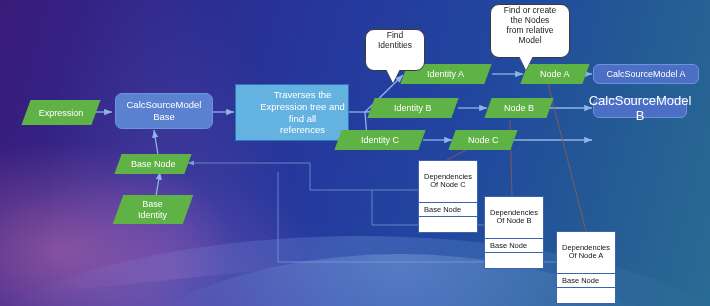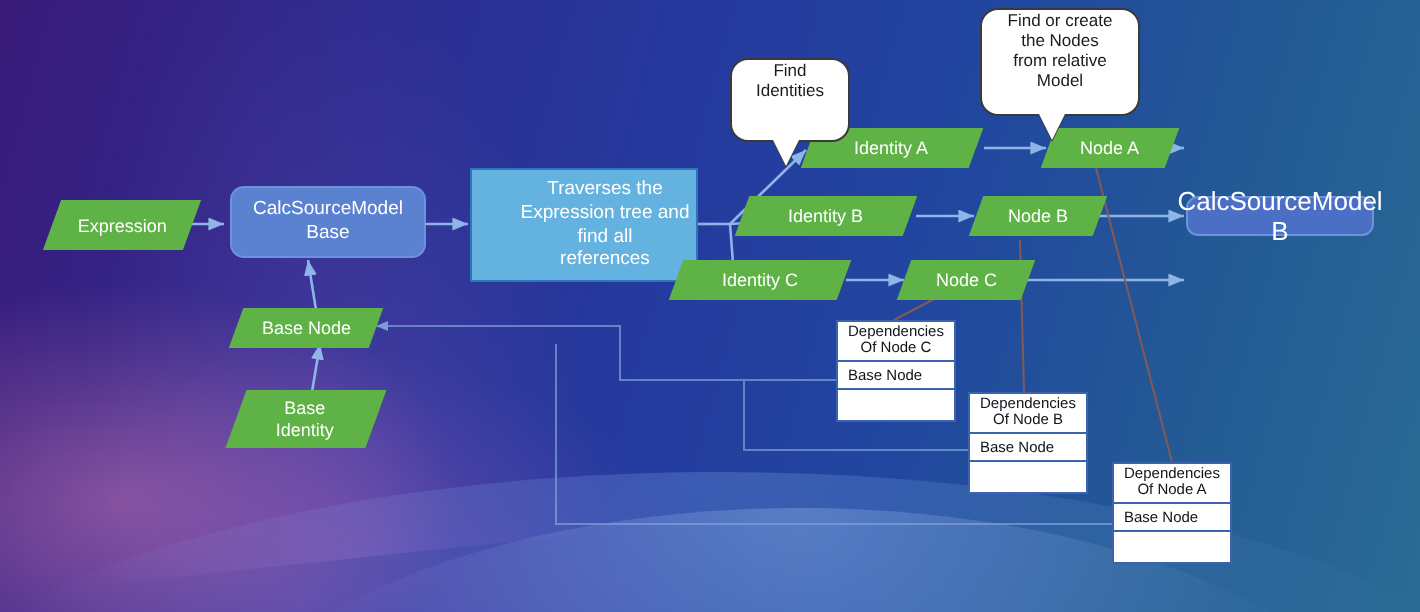--- a/index.html
+++ b/index.html
@@ -44,21 +44,21 @@
   .callout{position:absolute;background:#fff;border:1px solid #3a3a3a;border-radius:9px;
            color:#1b1b1b;display:flex;justify-content:center;text-align:center;
            box-sizing:border-box;line-height:1.18;}
   .callout .tail{position:absolute;width:0;height:0;
            border-left:7px solid transparent;border-right:7px solid transparent;
            border-top:14px solid #fff;bottom:-13px;filter:drop-shadow(0 1px 0 #3a3a3a);}
 
   
   .deptable{position:absolute;background:#fff;border:1px solid #3c63b0;box-sizing:border-box;
             color:#10131a;}
-  .deptable .hdr{text-align:center;padding:1px 2px;line-height:1.12;white-space:pre-line;
+  .deptable .hdr{text-align:center;padding:12px 2px;line-height:1.12;white-space:pre-line;
             border-bottom:1px solid #3c63b0;}
   .deptable .row{padding:2px 5px;border-bottom:1px solid #3c63b0;}
   .deptable .row:last-child{border-bottom:none;}
   .deptable .empty{height:11px;}
 </style>
 </head>
 <body>
 
 <div id="stage">
 
@@ -150,20 +150,23 @@
   <div class="node para" style="left:524px;top:64px;width:62px;height:20px;font-size:9px;">
     <span>Node A</span>
   </div>
   <div class="node para" style="left:488px;top:98px;width:62px;height:20px;font-size:9px;">
     <span>Node B</span>
   </div>
   <div class="node para" style="left:452px;top:130px;width:62px;height:20px;font-size:9px;">
     <span>Node C</span>
   </div>
 
+  <div class="node rbox2" style="left:593px;top:64px;width:106px;height:20px;font-size:9px;">
+    <span>CalcSourceModel A</span>
+  </div>
   <div class="node rbox2" style="left:593px;top:98px;width:94px;height:20px;font-size:13px;">
     <span>CalcSourceModel B</span>
   </div>
 
   <div class="callout" style="left:365px;top:29px;width:60px;height:42px;font-size:8.5px;">
     <span style="white-space:pre-line;">Find
 Identities</span>
     <span class="tail" style="left:20px;"></span>
   </div>
 

